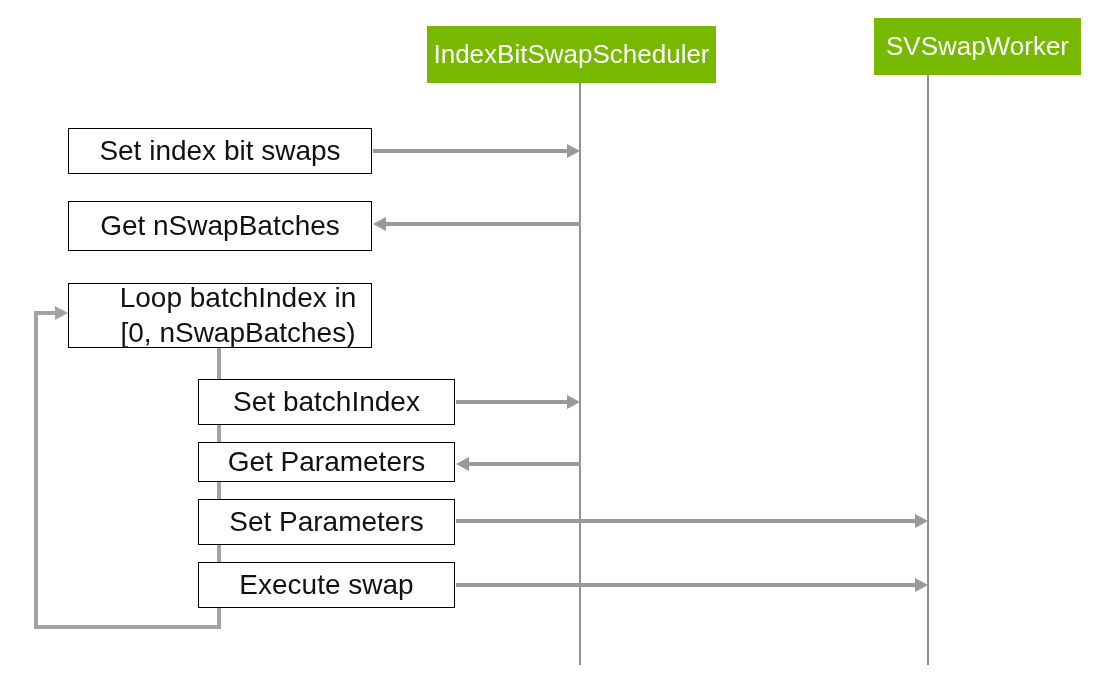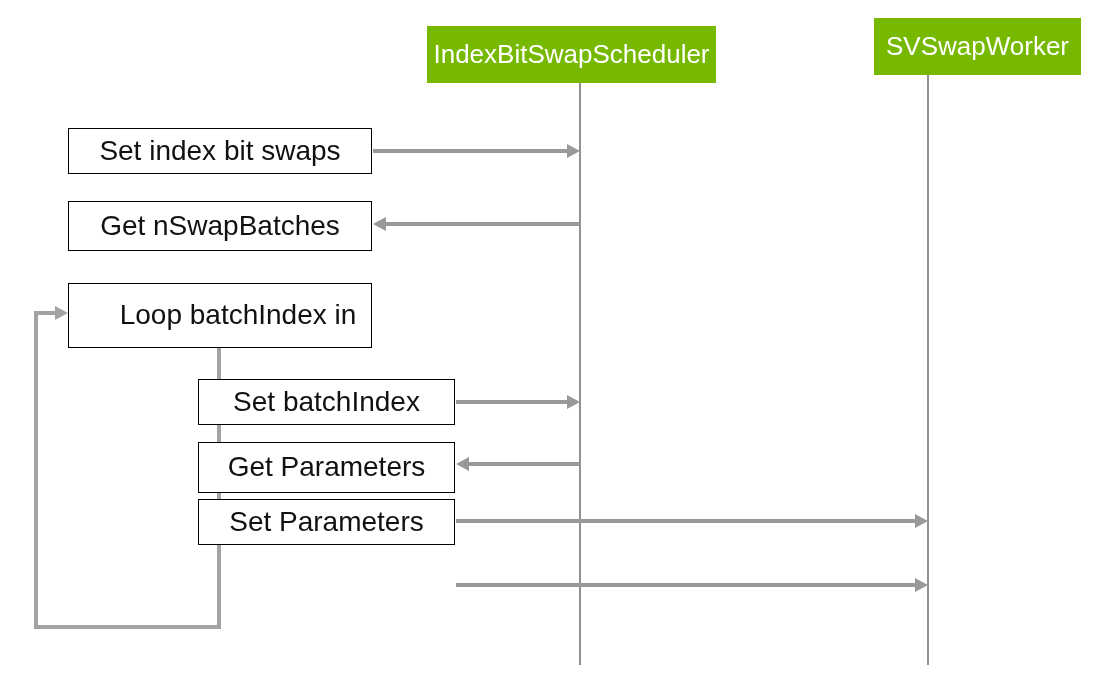--- a/index.html
+++ b/index.html
@@ -64,21 +64,21 @@
     justify-content: center;
     font-size: 28px;
     line-height: 1.22;
     text-align: center;
     z-index: 2;
   }
   .b-setswaps  { left: 68px;  top: 128px; width: 304px; height: 46px; }
   .b-getbatch  { left: 68px;  top: 201px; width: 304px; height: 50px; }
   .b-loop      { left: 68px;  top: 283px; width: 304px; height: 65px; padding-left: 36px; }
   .b-setidx    { left: 198px; top: 379px; width: 257px; height: 46px; }
-  .b-getparam  { left: 198px; top: 442px; width: 257px; height: 51px; }
+  .b-getparam  { left: 198px; top: 442px; width: 257px; height: 40px; }
   .b-setparam  { left: 198px; top: 499px; width: 257px; height: 46px; }
   .b-exec      { left: 198px; top: 562px; width: 257px; height: 46px; }
 
   
   .arrow { position: absolute; height: 14px; z-index: 3; }
   .arrow .arrow-line {
     position: absolute;
     top: 5.25px;
     height: 3.5px;
     background: var(--arrow);
@@ -134,29 +134,33 @@
   </div>
 
   <div class="msg-box b-setswaps">
     <span>Set index bit swaps</span>
   </div>
   <div class="msg-box b-getbatch">
     <span>Get nSwapBatches</span>
   </div>
   <div class="msg-box b-loop">
     <span>Loop batchIndex in</span>
+    <span>[0, nSwapBatches)</span>
   </div>
   <div class="msg-box b-setidx">
     <span>Set batchIndex</span>
   </div>
   <div class="msg-box b-getparam">
     <span>Get Parameters</span>
   </div>
   <div class="msg-box b-setparam">
     <span>Set Parameters</span>
+  </div>
+  <div class="msg-box b-exec">
+    <span>Execute swap</span>
   </div>
 
   <div class="arrow dir-right ar1">
     <div class="arrow-line"></div>
     <div class="arrow-head"></div>
   </div>
   <div class="arrow dir-left ar2">
     <div class="arrow-line"></div>
     <div class="arrow-head"></div>
   </div>

